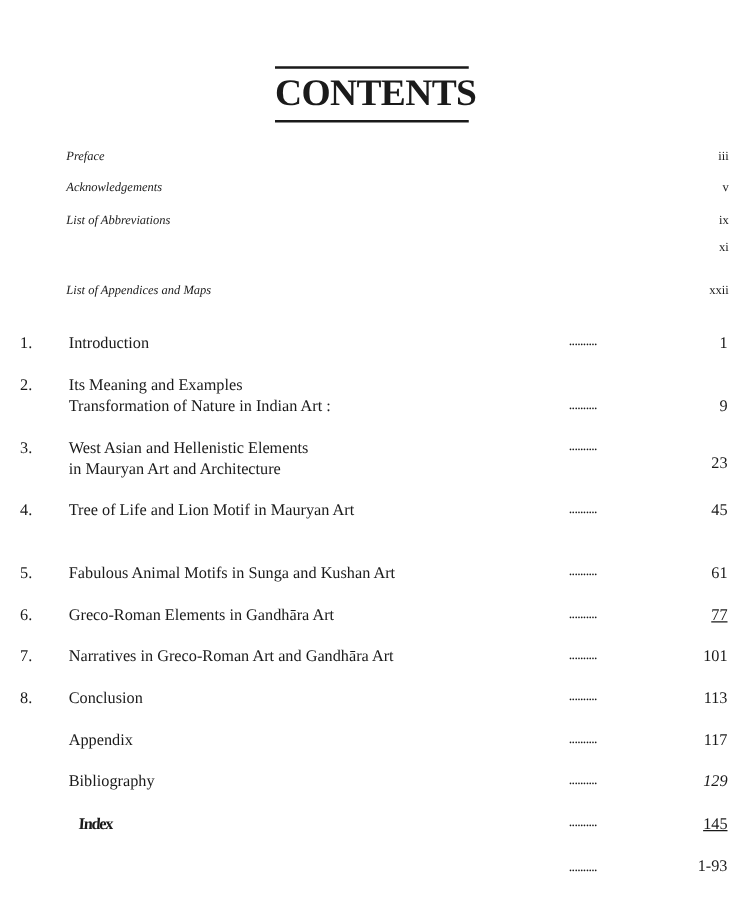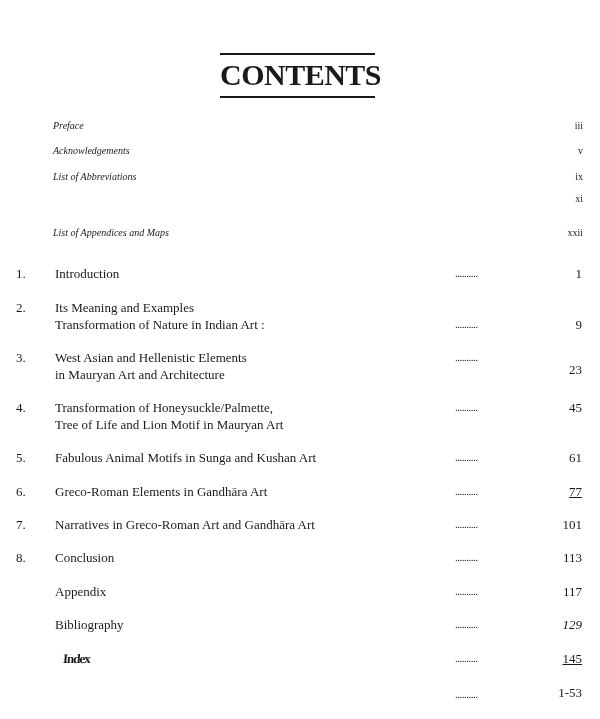--- a/index.html
+++ b/index.html
@@ -143,21 +143,20 @@
     <span class="line">West Asian and Hellenistic Elements</span>
     <span class="line">in Mauryan Art and Architecture</span>
   </span>
   <span class="dots" style="top:0px;">..........</span>
   <span class="page" style="top:0px;margin-top:12px;">23</span>
 </div>
 
 <div class="ch-row" style="top:399px;">
   <span class="num">4.</span>
   <span class="label">
-    <span class="line">Transformation of Honeysuckle/Palmette,</span>
     <span class="line">Tree of Life and Lion Motif in Mauryan Art</span>
   </span>
   <span class="dots" style="top:0px;">..........</span>
   <span class="page" style="top:0px;">45</span>
 </div>
 
 <div class="ch-row" style="top:449px;">
   <span class="num">5.</span>
   <span class="label">
     <span class="line">Fabulous Animal Motifs in Sunga and Kushan Art</span>
@@ -209,14 +208,14 @@
   <span class="label">
     <span class="index-label">Index</span>
   </span>
   <span class="dots" style="top:0px;">..........</span>
   <span class="page" style="top:0px;text-decoration:underline;">145</span>
 </div>
 
 <div class="ch-row" style="top:684px;">
   <span class="label"></span>
   <span class="dots" style="top:2px;">..........</span>
-  <span class="page" style="top:0px;">1-53</span>
+  <span class="page" style="top:0px;">1-93</span>
 </div>
 
 </body></html>

